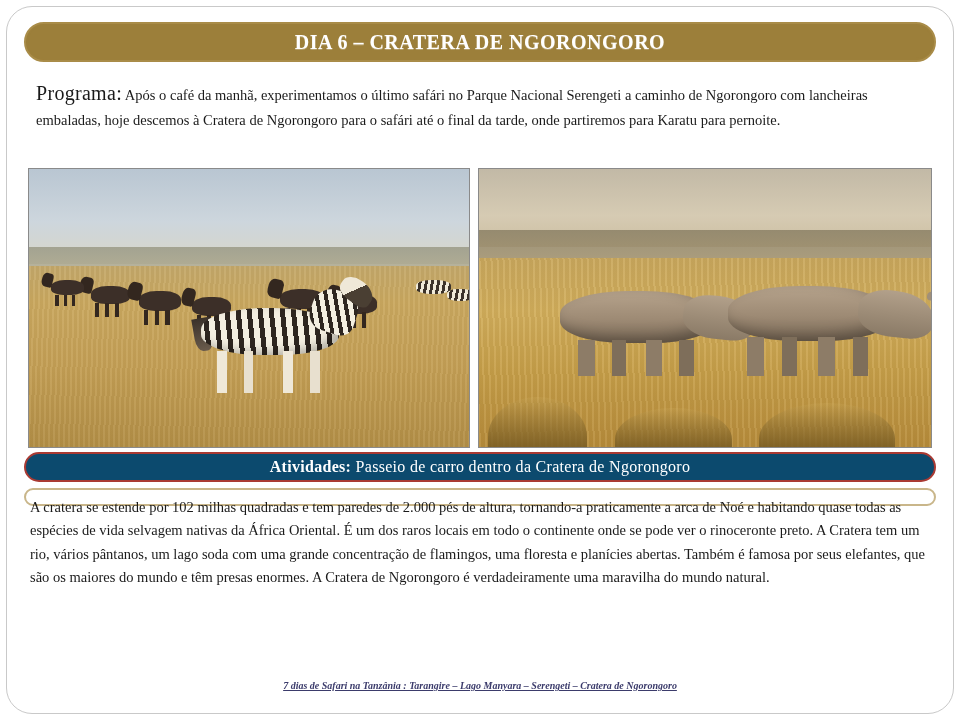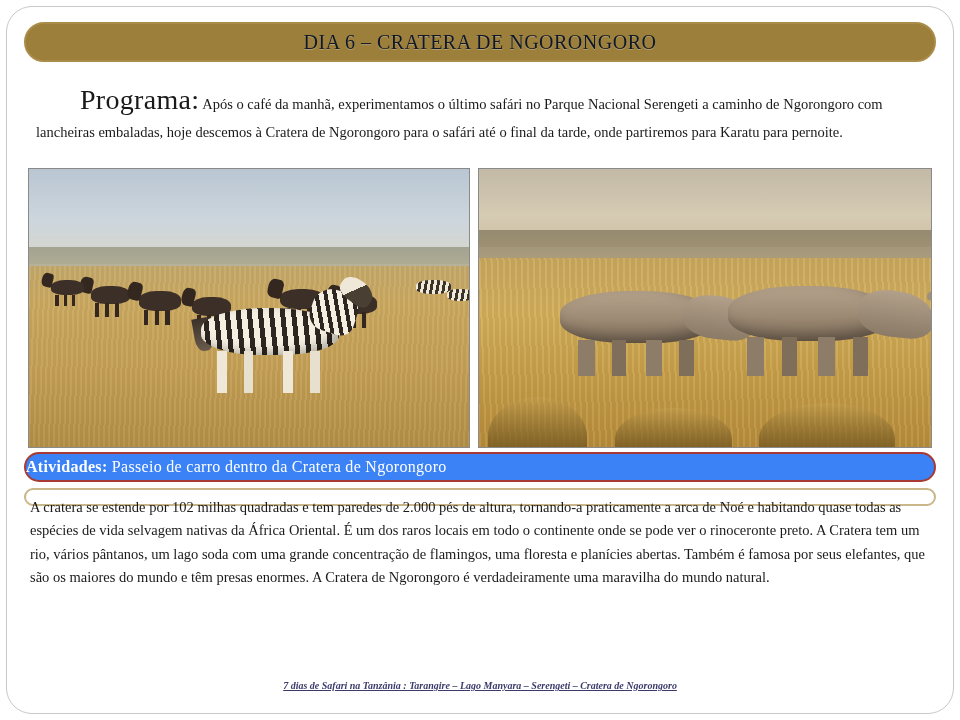--- a/index.html
+++ b/index.html
@@ -44,45 +44,44 @@
     box-sizing: border-box;
     background: #9c7f3a;
     border-radius: 20px / 20px;
     border: 2px solid #a98c48;
     display: flex;
     align-items: center;
     justify-content: center;
     box-shadow: inset 0 0 0 2px #9c7f3a;
   }
   .title-banner .title-text {
-    color: #0f172a;
+    color: #ffffff;
     font-family: "Liberation Serif", serif;
-    font-weight: normal;
+    font-weight: bold;
     font-size: 20px;
     letter-spacing: 0.5px;
     text-transform: uppercase;
     text-shadow: 0 1px 0 rgba(255,255,255,0.25);
   }
 
   
   .program {
     position: absolute;
     left: 36px;
     top: 78px;
     width: 884px;
     font-size: 14.5px;
     line-height: 1.55;
     color: #1a1a1a;
     text-align: left;
   }
   .program .lead {
-    font-size: 28px;
+    font-size: 20px;
     font-weight: normal;
     letter-spacing: 0.3px;
-    margin-left: 44px;
   }
 
   
   .photos {
     position: absolute;
     left: 28px;
     top: 168px;
     width: 904px;
     height: 280px;
     display: flex;
@@ -249,24 +248,24 @@
   }
 
   
   .activities {
     position: absolute;
     left: 24px;
     top: 452px;
     width: 912px;
     height: 30px;
     box-sizing: border-box;
-    background: #3b82f6;
+    background: #0c4a6e;
     border: 2px solid #a93a33;
     border-radius: 16px / 16px;
-    display:flex; align-items:center; 
+    display:flex; align-items:center; justify-content:center;
     color:#ffffff;
   }
   .activities .act-label {
     font-size: 16px;
     letter-spacing: .3px;
   }
   .activities .act-label b { font-weight: bold; }
 
   
   .desc-box {

